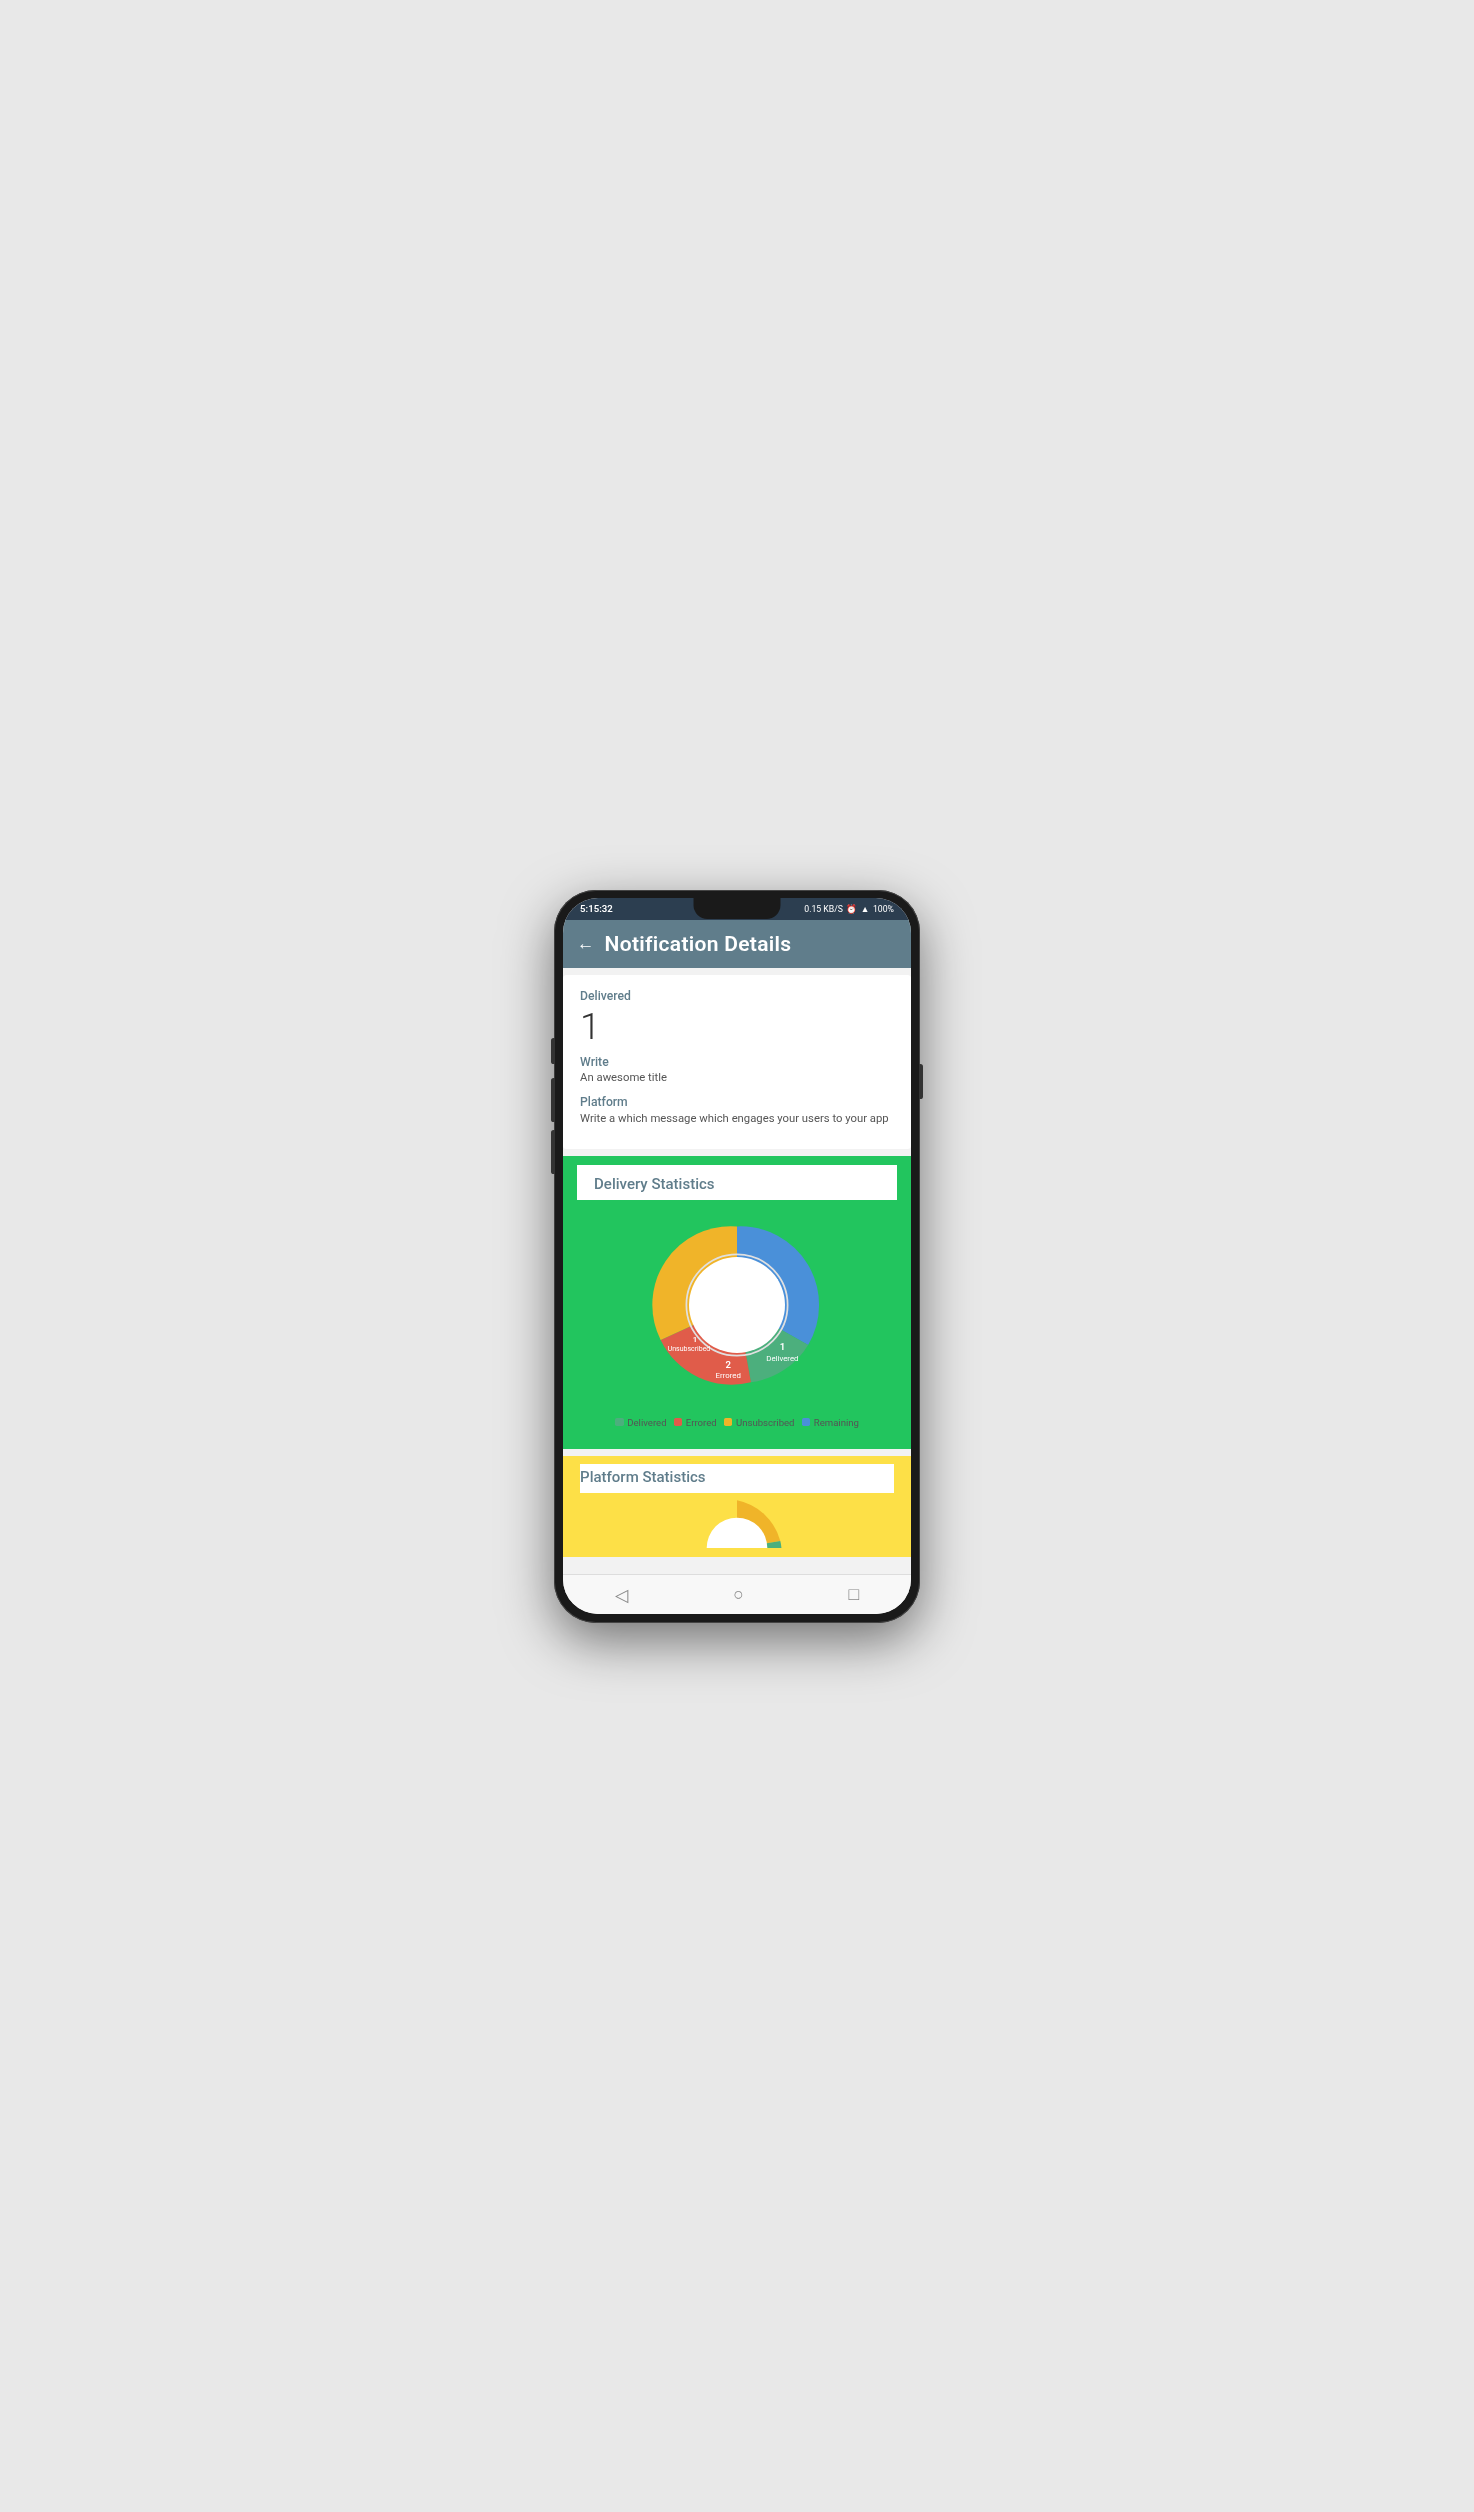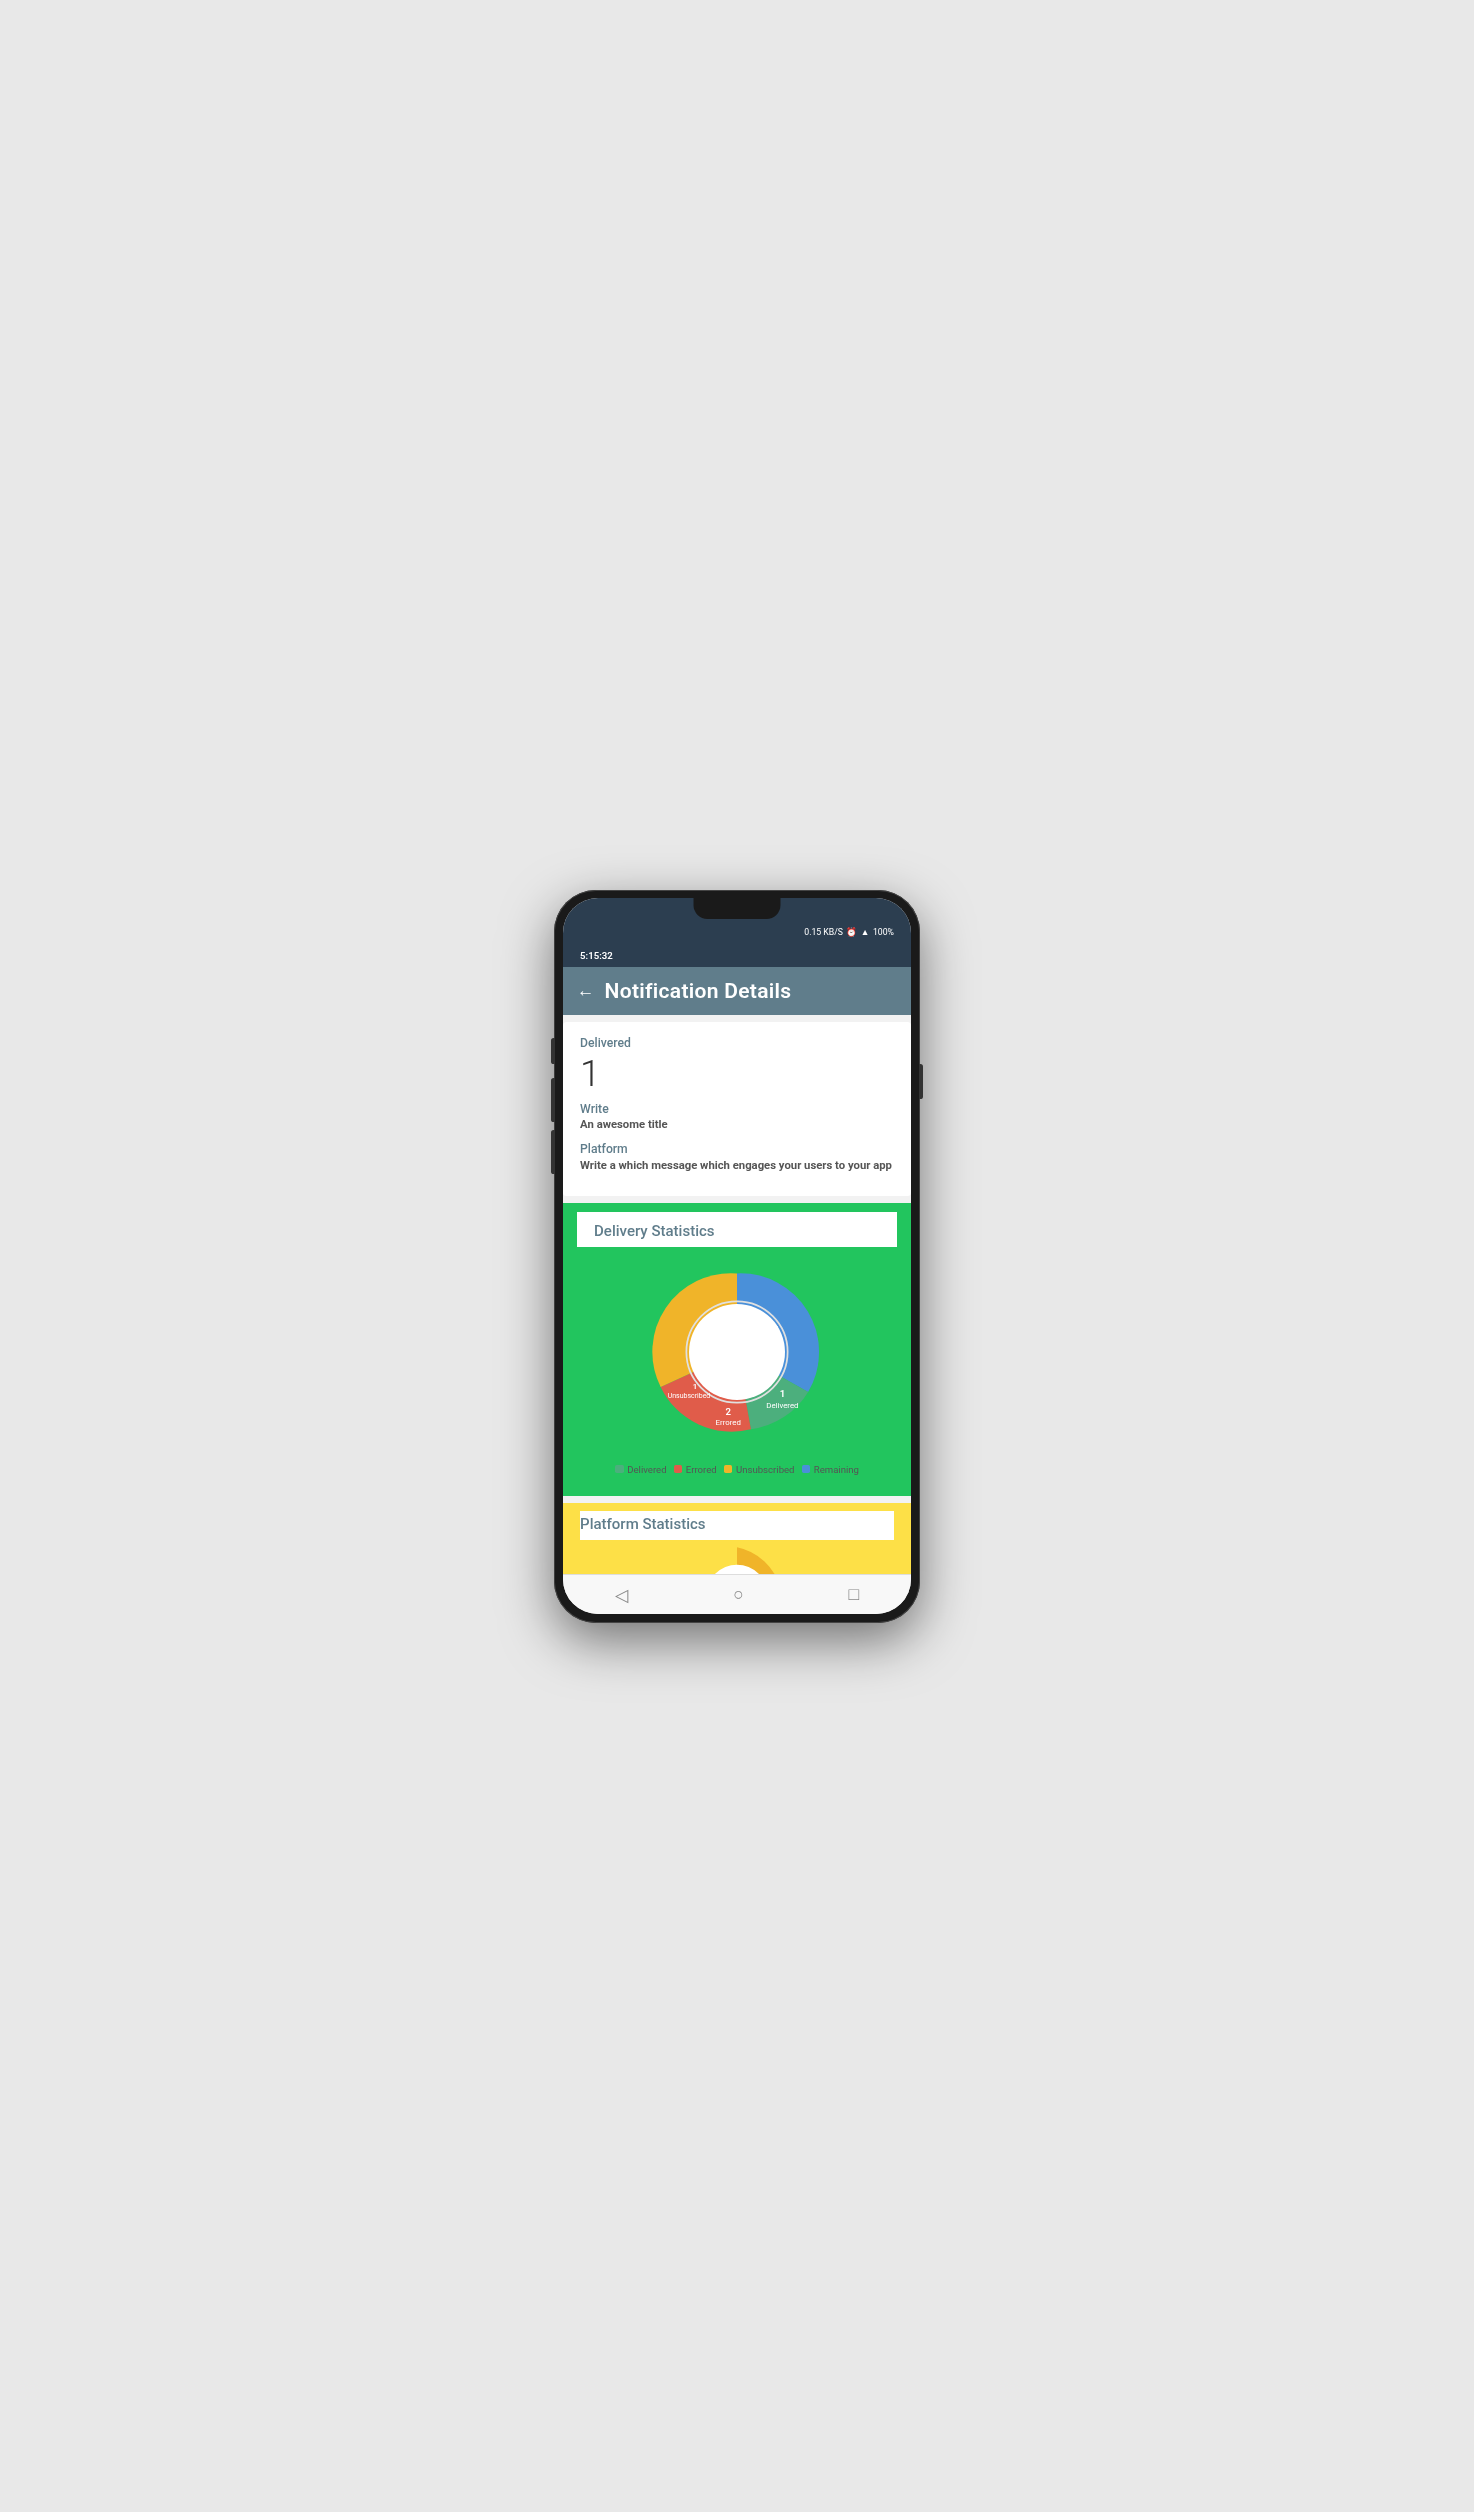--- a/index.html
+++ b/index.html
@@ -36,21 +36,21 @@
     .status-bar {
       background: #2c3e50;
       color: white;
       font-size: 9.6px;
       padding: 5.2px 17.4px;
       display: flex;
       justify-content: space-between;
       align-items: center;
       flex-shrink: 0;
     }
-    .status-left { font-weight: 600; margin-top: 47px; }
+    .status-left { font-weight: 600; }
     .status-right { display: flex; align-items: flex-end; gap: 3.5px; font-size: 8.7px; }
 
     
     .notch {
       position: absolute;
       top: 8.7px;
       left: 50%;
       transform: translateX(-50%);
       width: 87px;
       height: 21px;
@@ -99,21 +99,20 @@
       font-size: 12.2px;
       color: #607d8b;
       font-weight: 500;
       margin-bottom: 1.7px;
     }
     .field-value {
       font-size: 11.3px;
       color: #555;
       line-height: 1.4;
       margin-bottom: 8.7px;
-      font-weight: bold;
     }
     .field-block {
       margin-bottom: 7px;
     }
 
     
     .section-header {
       font-size: 15px;
       color: #607d8b;
       font-weight: 500;

